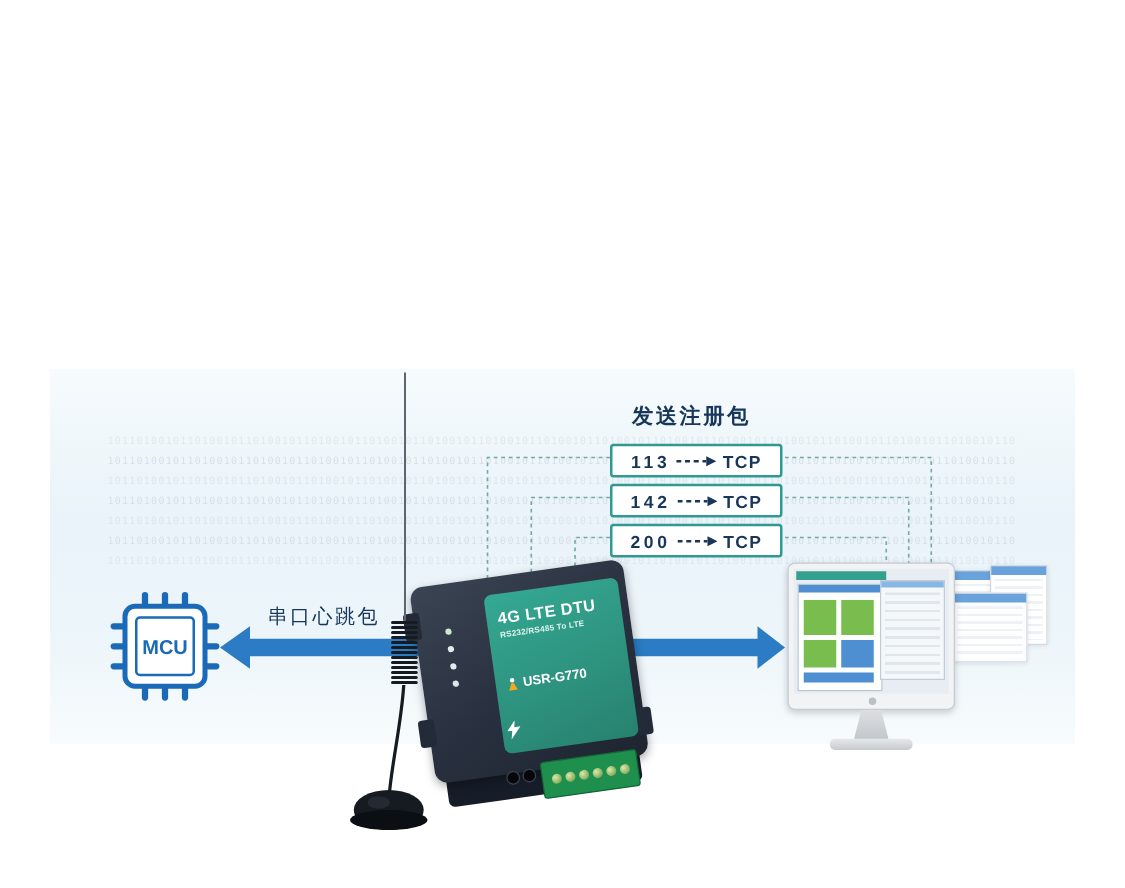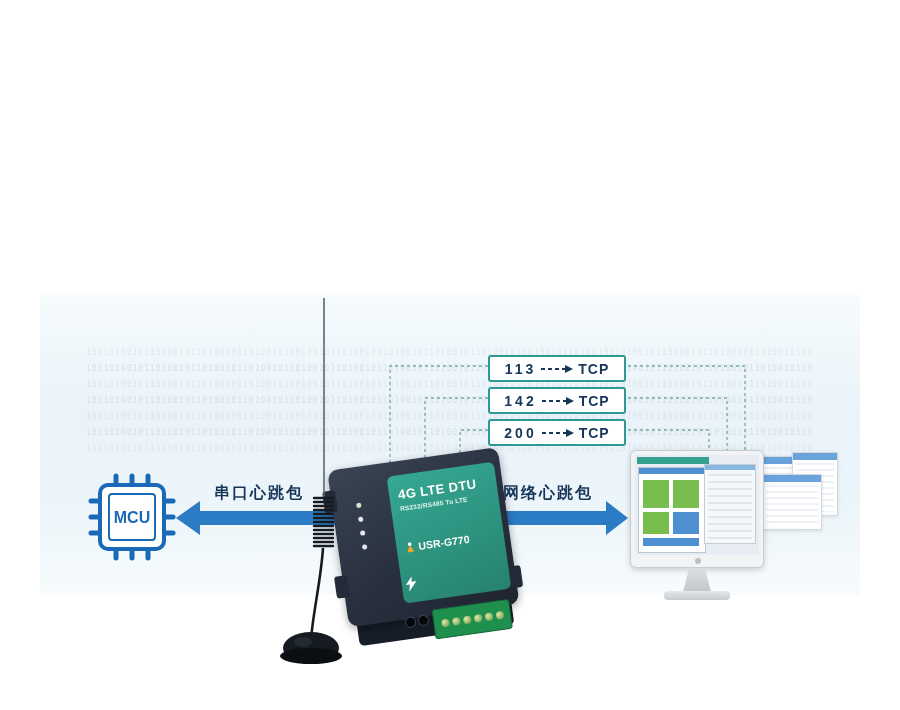--- a/index.html
+++ b/index.html
@@ -22,21 +22,21 @@
     font-size:17px;font-weight:bold;color:#17365a;letter-spacing:2px;}
 
   .pkt-box{position:absolute;left:488px;width:134px;height:23px;z-index:4;background:#ffffff;
     border:2px solid #2f9a93;border-radius:3px;display:flex;align-items:center;justify-content:center;
     gap:5px;color:#17365a;font-weight:bold;font-size:14px;}
   .pkt-box .num{letter-spacing:3px;}
   .pkt-box .proto{letter-spacing:1px;}
   .dash-arrow{display:inline-block;}
 
   .hb-label{position:absolute;width:130px;text-align:center;z-index:4;
-    font-size:16px;font-weight:bold;color:#17365a;letter-spacing:2px;top:483px;}
+    font-size:16px;font-weight:normal;color:#17365a;letter-spacing:2px;top:483px;}
   .hb-serial{left:194px;}
   .hb-network{left:483px;}
 
   
   .device{position:absolute;left:338px;top:458px;width:176px;height:196px;z-index:5;
     transform:rotate(-8deg);transform-origin:center center;}
   .dev-front{position:absolute;left:10px;top:146px;width:156px;height:32px;background:#161d28;border-radius:5px;}
   .dev-body{position:absolute;left:2px;top:0;width:172px;height:158px;border-radius:10px;
     background:linear-gradient(150deg,#3b4452 0%,#28303f 55%,#1e2530 100%);
     box-shadow:0 3px 8px rgba(0,0,0,.35);}
@@ -129,20 +129,21 @@
         <line x1="165" y1="501" x2="173" y2="501"></line>
           <line x1="165" y1="517" x2="173" y2="517"></line>
           <line x1="165" y1="533" x2="173" y2="533"></line>
       </g>
       <rect x="100" y="485" width="64" height="64" rx="8" fill="#ffffff" stroke="#1a6ab8" stroke-width="4"></rect>
       <rect x="109" y="494" width="46" height="46" rx="3" fill="none" stroke="#1a6ab8" stroke-width="2"></rect>
       <text x="132" y="523" text-anchor="middle" font-size="16" font-weight="bold" fill="#1a6ab8" font-family="Liberation Sans, DejaVu Sans, sans-serif">MCU</text>
     </g>
   </svg>
 
+  <div class="title">发送注册包</div>
 
   <div class="pkt-box" style="top:355px">
     <span class="num">113</span>
     <svg class="dash-arrow" width="32" height="10" viewBox="0 0 32 10">
       <line x1="0" y1="5" x2="24" y2="5" stroke="#17365a" stroke-width="2" stroke-dasharray="4,3"></line>
       <path d="M24,1 L32,5 L24,9 Z" fill="#17365a"></path>
     </svg>
     <span class="proto">TCP</span>
   </div>
   <div class="pkt-box" style="top:387px">
@@ -156,21 +157,20 @@
   <div class="pkt-box" style="top:419px">
     <span class="num">200</span>
     <svg class="dash-arrow" width="32" height="10" viewBox="0 0 32 10">
       <line x1="0" y1="5" x2="24" y2="5" stroke="#17365a" stroke-width="2" stroke-dasharray="4,3"></line>
       <path d="M24,1 L32,5 L24,9 Z" fill="#17365a"></path>
     </svg>
     <span class="proto">TCP</span>
   </div>
 
   <div class="hb-label hb-serial">串口心跳包</div>
-  <div class="hb-label hb-network">网络心跳包</div>
 
   <div class="float-win fw1">
       <div class="hd"></div>
       <div class="bd"></div>
     </div>
   <div class="float-win fw2">
       <div class="hd"></div>
       <div class="bd"></div>
     </div>
   <div class="float-win fw3">

